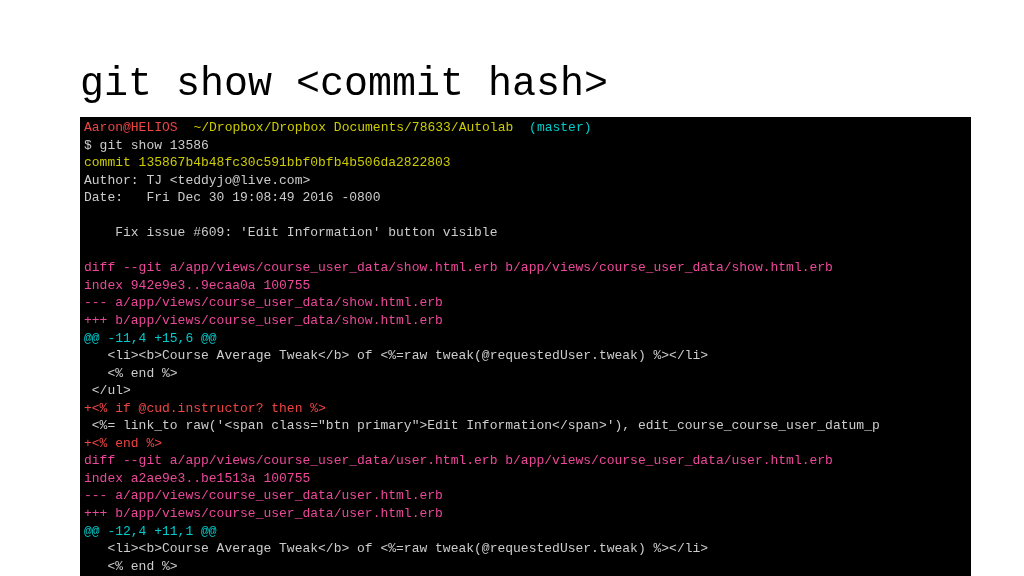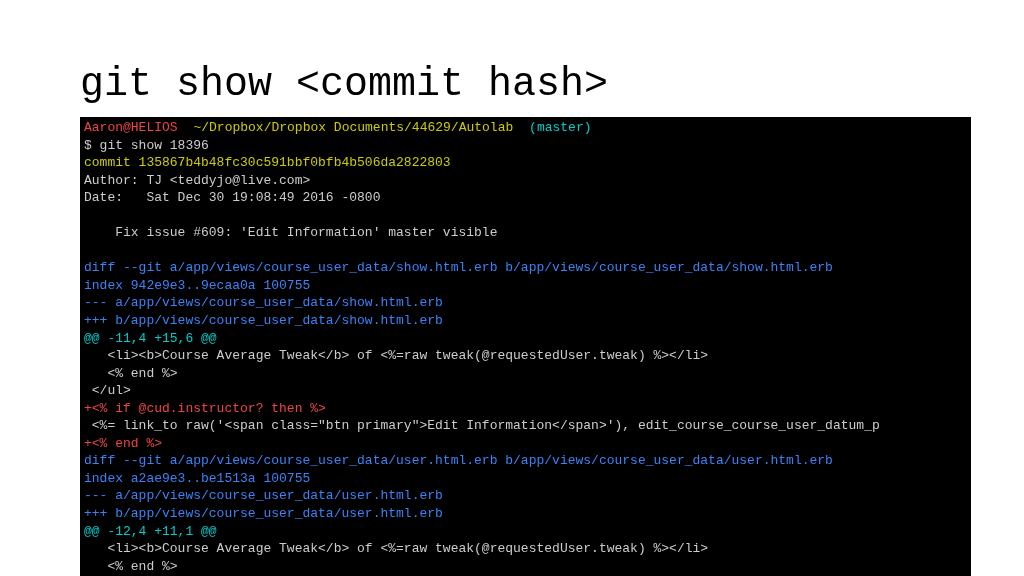--- a/index.html
+++ b/index.html
@@ -25,34 +25,34 @@
       font-size: 13px;
       line-height: 1.35;
       padding: 2px 0;
       width: 891px;
       overflow: hidden;
       white-space: pre;
     }
     .green { color: #ef4444; }
     .yellow { color: #cc0; }
     .cyan { color: #0cc; }
-    .white { color: #3b82f6; }
+    .white { color: #ec4899; }
   </style>
 </head>
 <body>
 
 <div class="title">git show &lt;commit hash&gt;</div>
 
-<div class="terminal"><span class="green">Aaron@HELIOS</span><span class="yellow"> ~/Dropbox/Dropbox Documents/44629/Autolab</span><span class="cyan"> (master)</span>
-<span>$ git show 18396</span>
+<div class="terminal"><span class="green">Aaron@HELIOS</span><span class="yellow"> ~/Dropbox/Dropbox Documents/78633/Autolab</span><span class="cyan"> (master)</span>
+<span>$ git show 13586</span>
 <span class="yellow">commit 135867b4b48fc30c591bbf0bfb4b506da2822803</span>
 <span>Author: TJ &lt;teddyjo@live.com&gt;</span>
-<span>Date:   Sat Dec 30 19:08:49 2016 -0800</span>
+<span>Date:   Fri Dec 30 19:08:49 2016 -0800</span>
 
-<span>    Fix issue #609: 'Edit Information' master visible</span>
+<span>    Fix issue #609: 'Edit Information' button visible</span>
 
 <span class="white">diff --git a/app/views/course_user_data/show.html.erb b/app/views/course_user_data/show.html.erb</span>
 <span class="white">index 942e9e3..9ecaa0a 100755</span>
 <span class="white">--- a/app/views/course_user_data/show.html.erb</span>
 <span class="white">+++ b/app/views/course_user_data/show.html.erb</span>
 <span class="cyan">@@ -11,4 +15,6 @@</span>
 <span>   &lt;li&gt;&lt;b&gt;Course Average Tweak&lt;/b&gt; of &lt;%=raw tweak(@requestedUser.tweak) %&gt;&lt;/li&gt;</span>
 <span>   &lt;% end %&gt;</span>
 <span> &lt;/ul&gt;</span>
 <span class="green">+&lt;% if @cud.instructor? then %&gt;</span>

